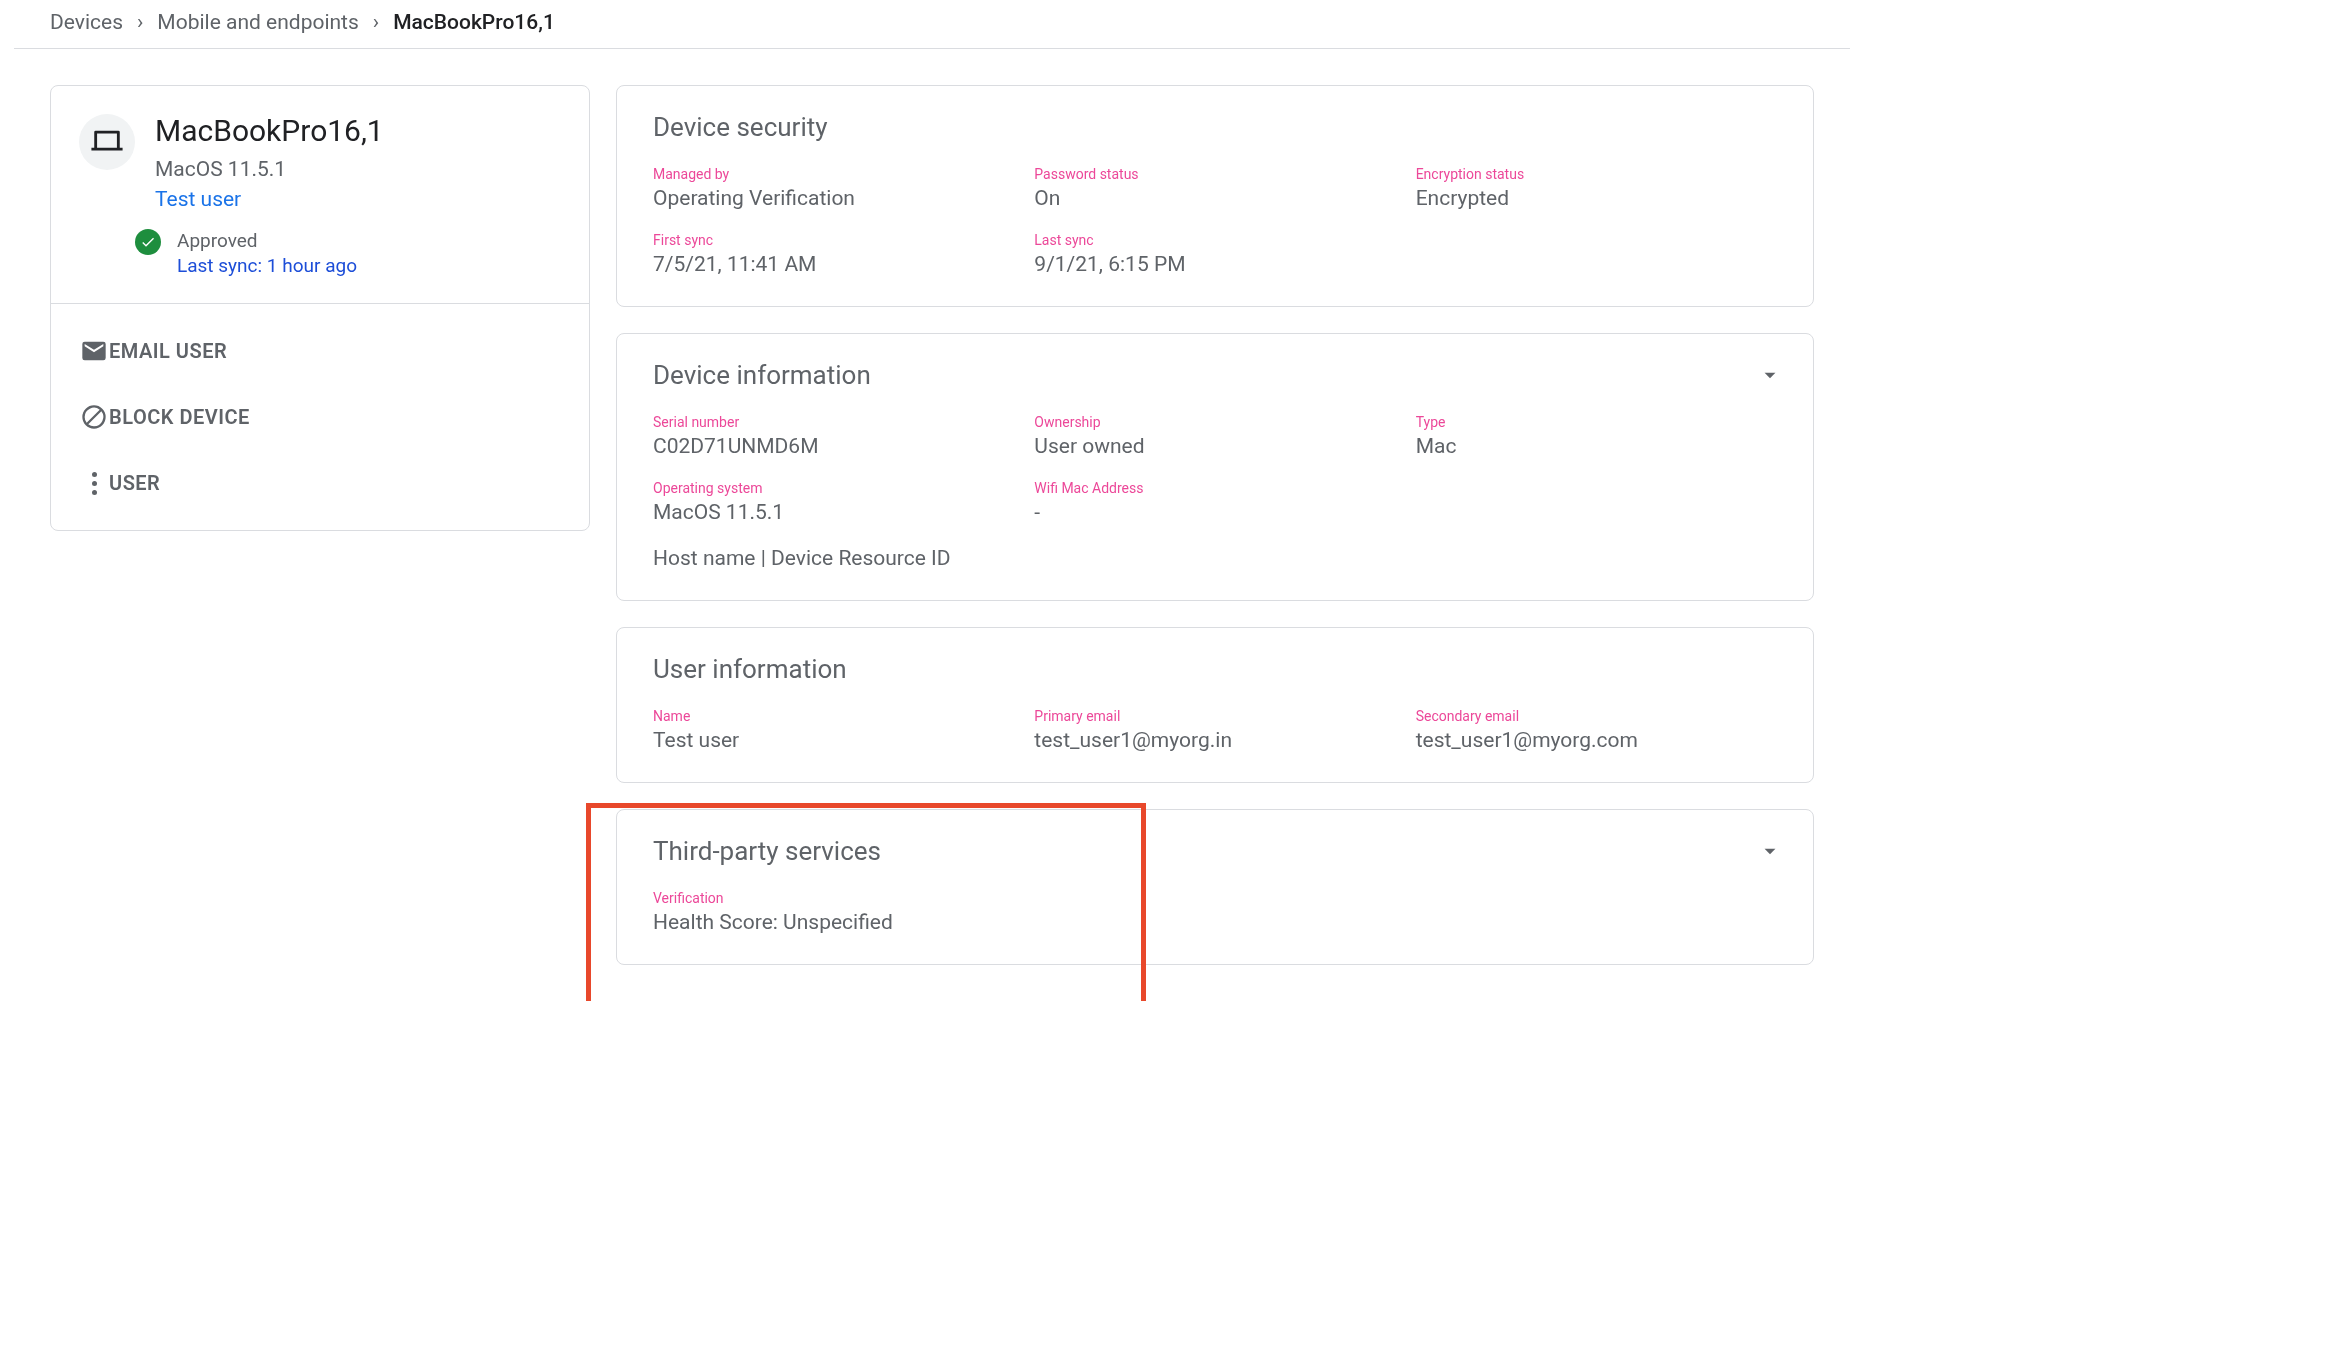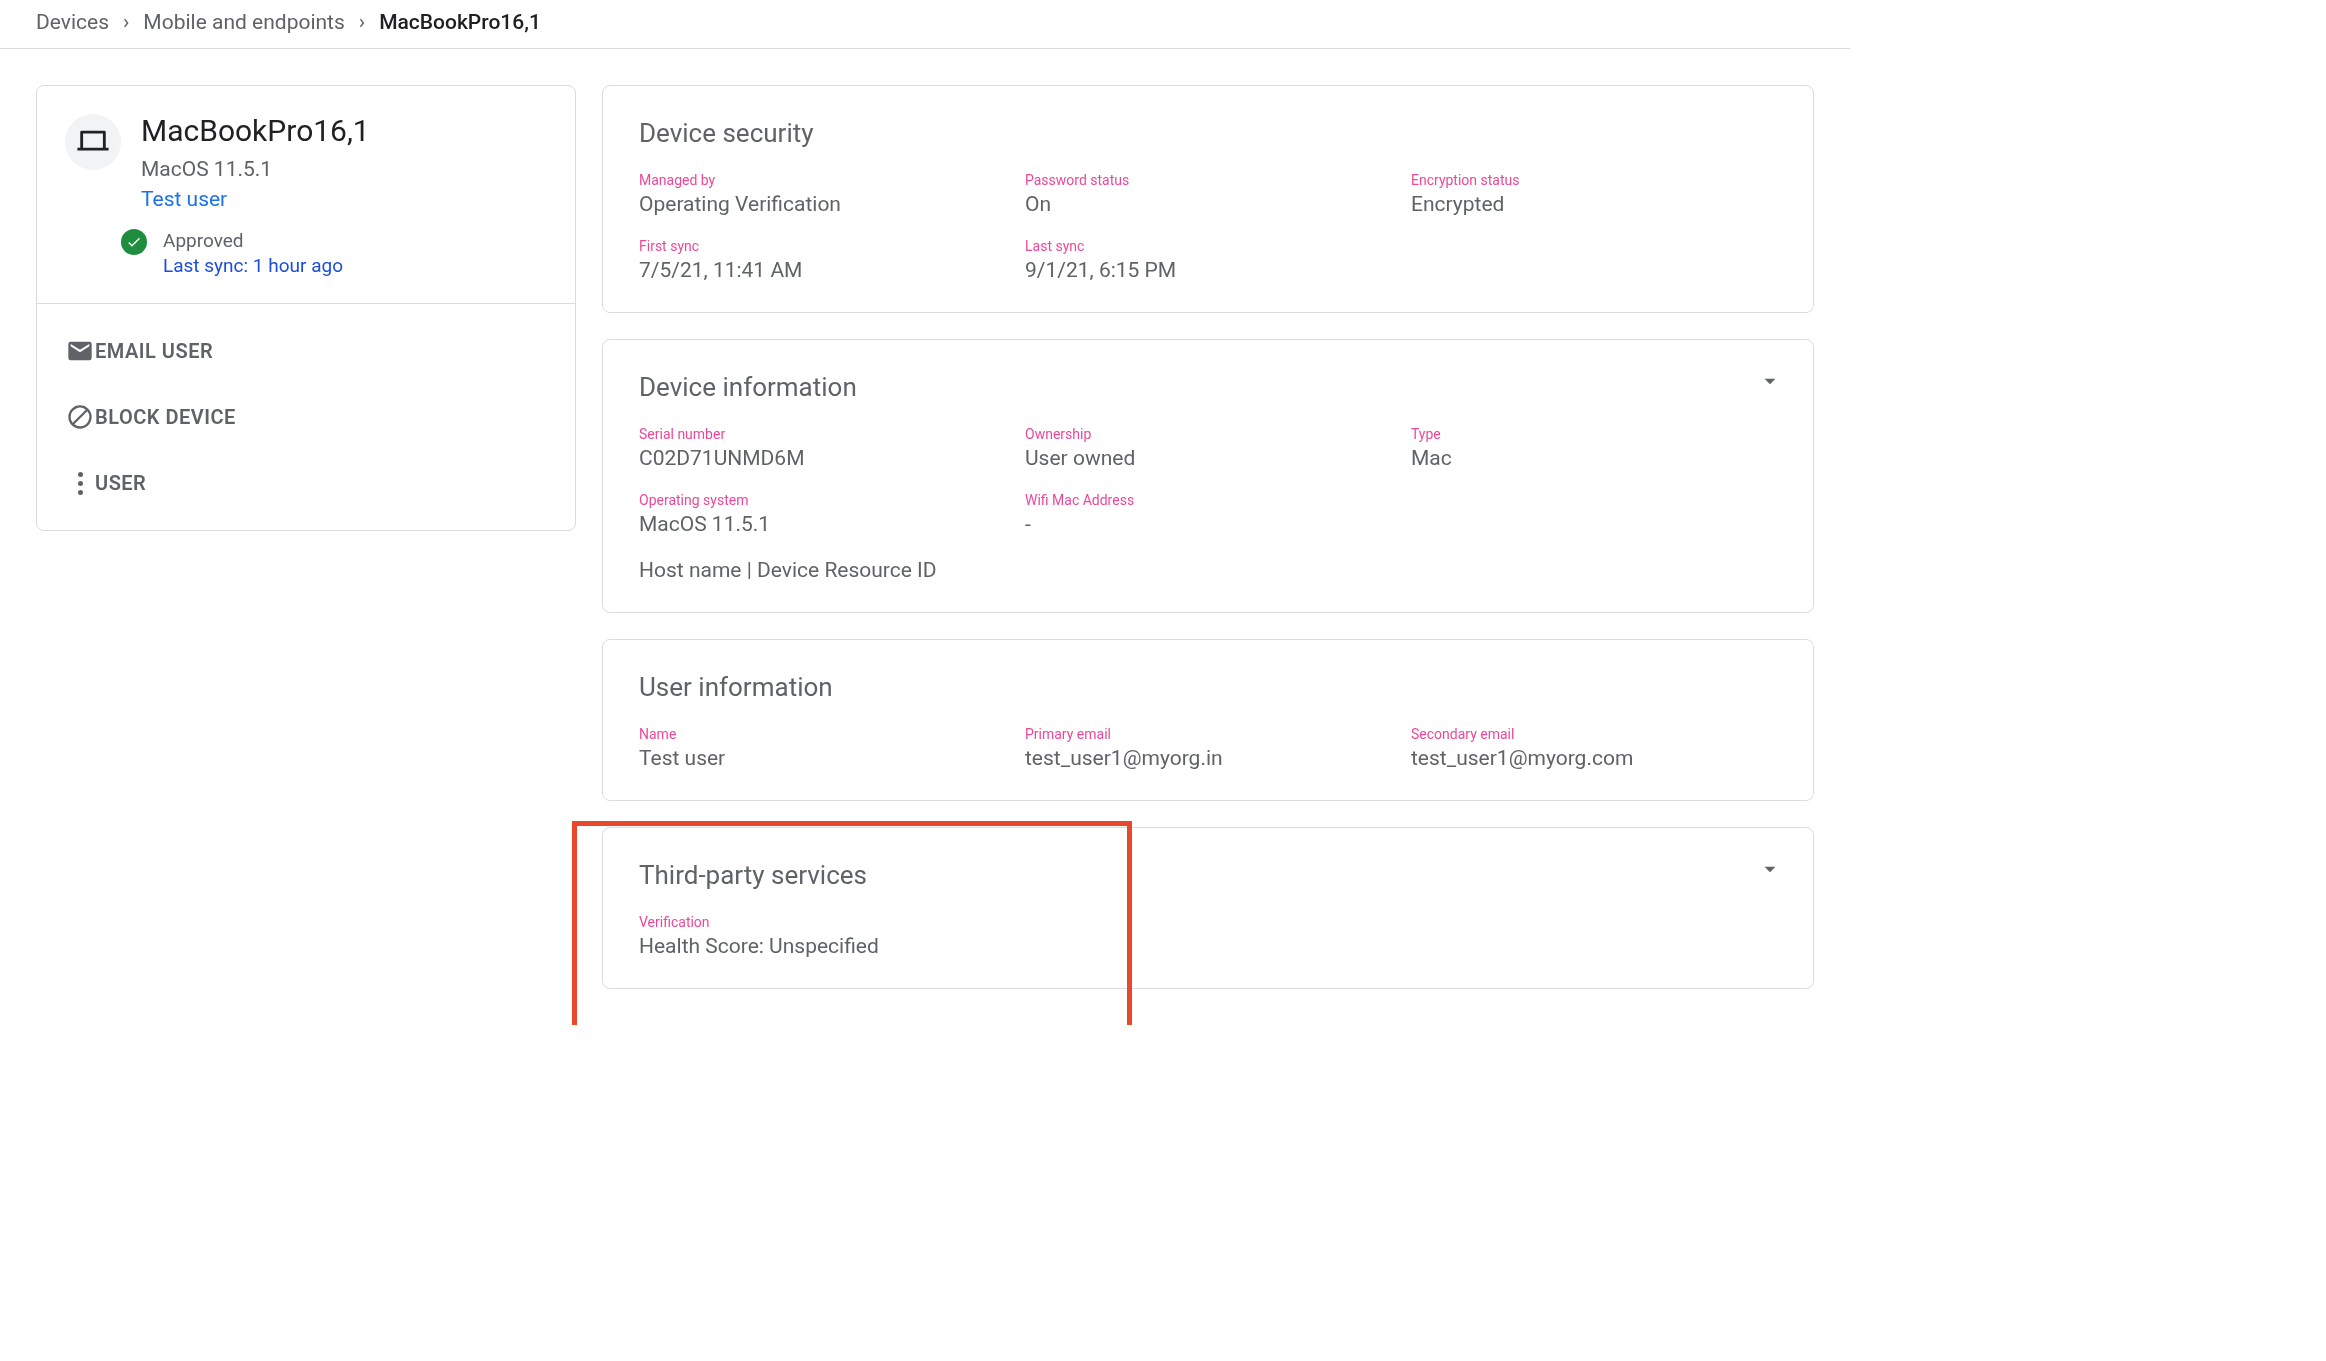--- a/index.html
+++ b/index.html
@@ -1,17 +1,17 @@
 <!DOCTYPE html>
 <html><head>
 <meta charset="utf-8">
 <style>
 html,body{margin:0;padding:0;background:#fff;font-family:Roboto,"Helvetica Neue",Arial,sans-serif;color:#202124;font-size:14px;}
 *{box-sizing:border-box;}
-.page{width:1850px;}
+.page{width:1850px;padding-left:14px;}
 .crumbs{display:flex;align-items:center;gap:14px;padding:10px 36px;font-size:21px;color:#5f6368;}
 .crumbs a{color:#5f6368;text-decoration:none;}
 .crumbs .sep{color:#5f6368;}
 .crumbs .cur{color:#202124;font-weight:500;}
 .hr{height:1px;background:#dadce0;margin-top:4px;}
 .body{display:flex;padding:36px;align-items:flex-start;gap:26px;}
 .side{width:540px;border:1px solid #dadce0;border-radius:8px;background:#fff;overflow:hidden;}
 .side-top{padding:28px 28px 26px 28px;border-bottom:1px solid #dadce0;}
 .side-top-row{display:flex;gap:20px;}
 .dev-ico{width:56px;height:56px;border-radius:50%;background:#f1f3f4;display:flex;align-items:center;justify-content:center;flex:none;}
@@ -25,21 +25,21 @@
 .stat-txt .a{color:#5f6368;font-size:19px;}
 .stat-txt .b{color:#1d4ed8;font-size:19px;margin-top:2px;}
 .side-acts{padding:14px 0;}
 .act{display:flex;align-items:center;padding:18px 28px;color:#5f6368;font-size:20px;font-weight:600;letter-spacing:0.5px;cursor:pointer;}
 .act .aico{width:30px;height:30px;display:flex;align-items:center;justify-content:center;color:#5f6368;}
 .act .aico svg{width:28px;height:28px;fill:#5f6368;}
 .dots{display:flex;flex-direction:column;gap:4px;align-items:center;width:28px;}
 .dots span{width:5px;height:5px;background:#5f6368;border-radius:50%;}
 .main{flex:1;display:flex;flex-direction:column;gap:26px;}
 .card{border:1px solid #dadce0;border-radius:8px;background:#fff;padding:26px 36px 30px 36px;position:relative;}
-.card h2{font-size:26px;font-weight:400;color:#5f6368;margin:6px 0 24px 0;}
+.card h2{font-size:26px;font-weight:400;color:#5f6368;margin:0 0 24px 0;}
 .chev{position:absolute;top:28px;right:30px;color:#5f6368;cursor:pointer;}
 .chev svg{width:26px;height:26px;fill:#5f6368;}
 .grid{display:grid;grid-template-columns:1fr 1fr 1fr;row-gap:22px;column-gap:20px;}
 .fld .lab{font-size:14px;color:#ec4899;font-weight:400;}
 .fld .val{font-size:21px;color:#5f6368;margin-top:4px;}
 .foot{font-size:21px;color:#5f6368;margin-top:22px;}
 .tp .val{margin-top:4px;}
 .hlwrap{position:relative;}
 .hlbox{position:absolute;border:5px solid #e8482b;pointer-events:none;}
 </style>

